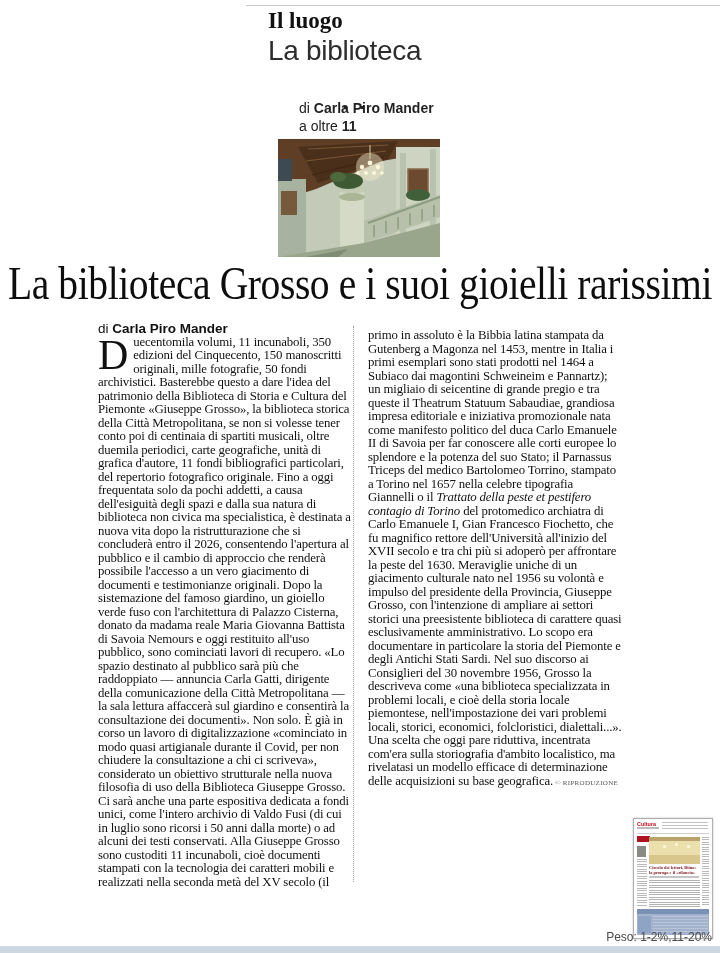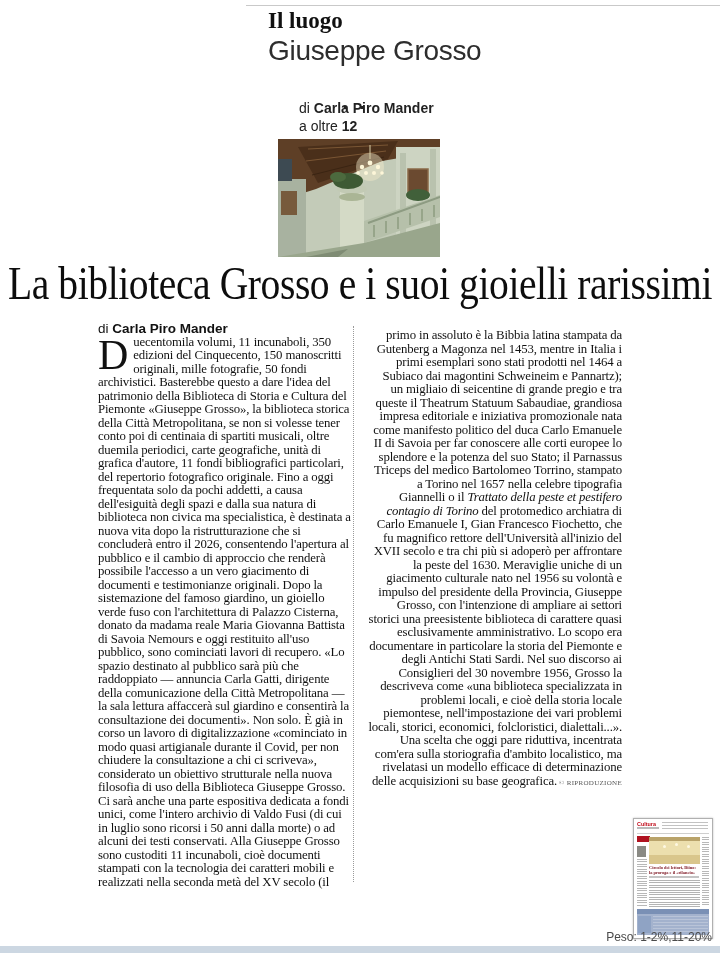--- a/index.html
+++ b/index.html
@@ -29,21 +29,21 @@
   
   .headline{left:8px;top:256px;width:704px;height:52px;overflow:visible;
     font-family:"Liberation Serif","DejaVu Serif",serif;font-weight:400;color:#0d0d0d;}
   .headline .fit{display:inline-block;white-space:nowrap;font-size:47px;
     letter-spacing:-0.5px;transform-origin:left center;}
 
   
   .article-col{font-family:"Liberation Serif","DejaVu Serif",serif;font-size:12.8px;
     line-height:13.5px;letter-spacing:-0.15px;color:#111;text-align:left;}
   .col1{left:98px;top:322px;width:254px;}
-  .col2{left:368px;top:329px;width:254px;text-align:right;}
+  .col2{left:368px;top:329px;width:254px;}
   .col-divider{left:353px;top:326px;height:556px;width:0;border-left:1px dotted #9a9a9a;}
   .art-byline{font-family:"Liberation Sans",sans-serif;font-size:13.5px;color:#111;
     margin:0 0 3px 0;letter-spacing:0;}
   .art-byline b{font-weight:700;}
   .article-col p{margin:0;}
   .dropcap{float:left;font-size:42px;line-height:35px;padding:2px 5px 0 0;color:#111;}
   .copyright{font-size:7px;color:#555;letter-spacing:0.3px;margin-left:2px;}
   em{font-style:italic;}
 
   
@@ -83,28 +83,28 @@
   .bottom-bar{left:0;bottom:0;width:720px;height:7px;background:#ccd7e2;}
 </style>
 </head>
 <body>
 
 <div class="abs top-rule"></div>
 
 <div class="abs kicker-label">Il luogo</div>
 
 <div class="abs kicker-title">
-  <div>Giuseppe Grosso</div>
+  <div>La biblioteca</div>
 </div>
 
 <div class="abs crop-dots"><i></i><i></i></div>
 
 <div class="abs kicker-byline"><span>di </span><b>Carla Piro Mander</b></div>
 
-<div class="abs kicker-pageref"><span>a oltre </span><b>12</b></div>
+<div class="abs kicker-pageref"><span>a oltre </span><b>11</b></div>
 
 <div class="abs photo">
   <svg width="162" height="118" viewBox="0 0 162 118">
     <rect x="0" y="0" width="162" height="118" fill="#c3cbb8"></rect>
 
     <polygon points="0,0 162,0 162,12 104,22 38,50 0,62" fill="#5e3f26"></polygon>
     <polygon points="20,8 120,2 110,20 40,44" fill="#4a2f1a"></polygon>
     <line x1="30" y1="10" x2="110" y2="6" stroke="#7a5634" stroke-width="1"></line>
     <line x1="28" y1="22" x2="108" y2="12" stroke="#7a5634" stroke-width="1"></line>
     <line x1="34" y1="36" x2="106" y2="18" stroke="#3a2412" stroke-width="1"></line>

